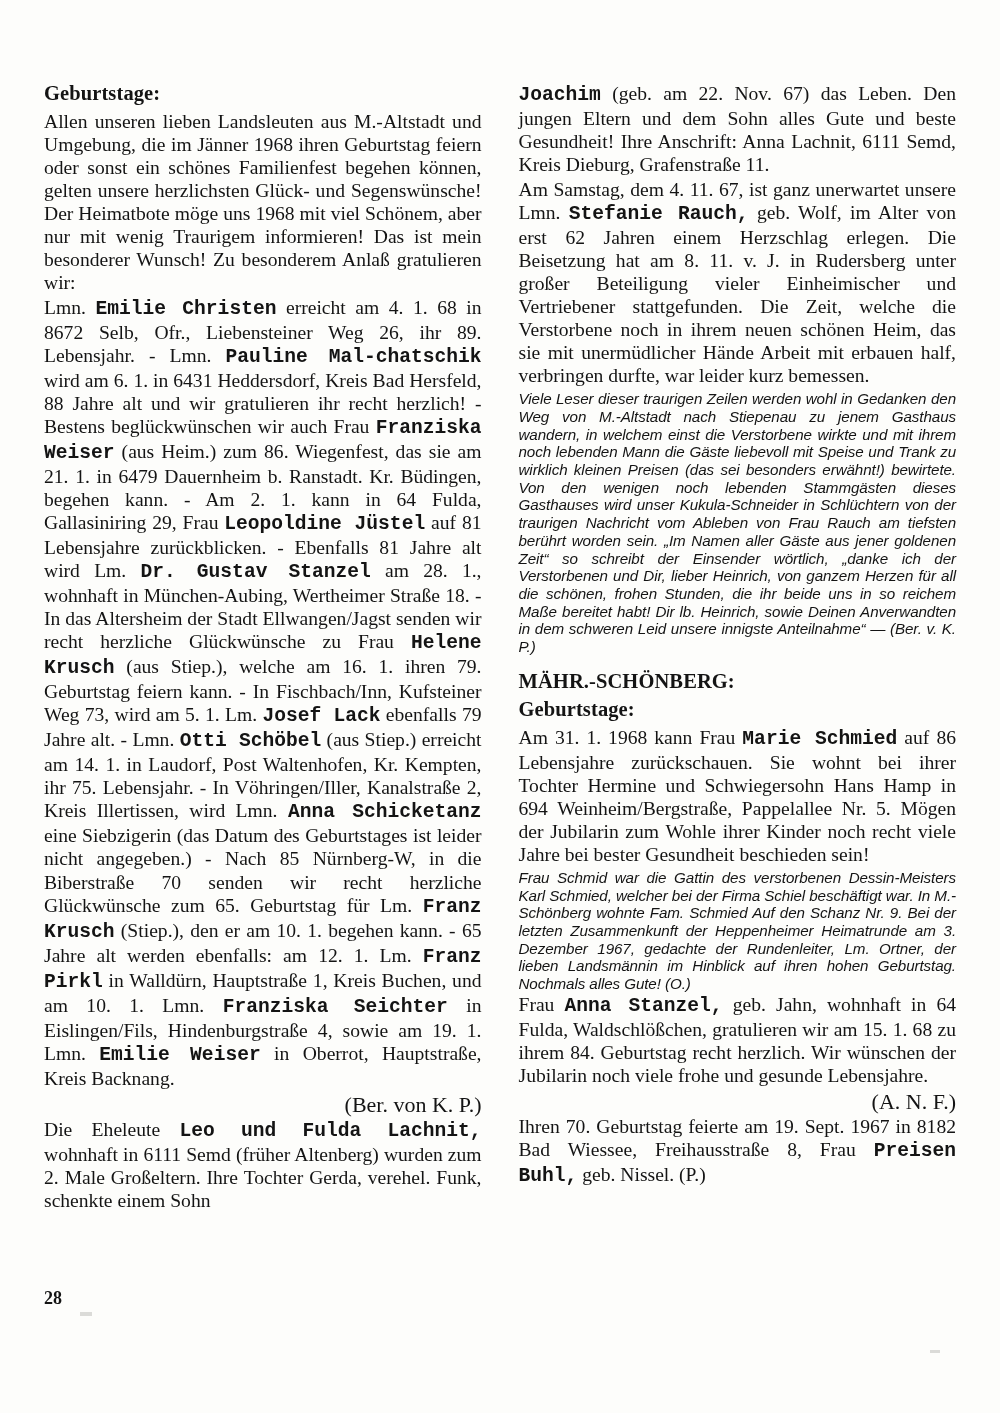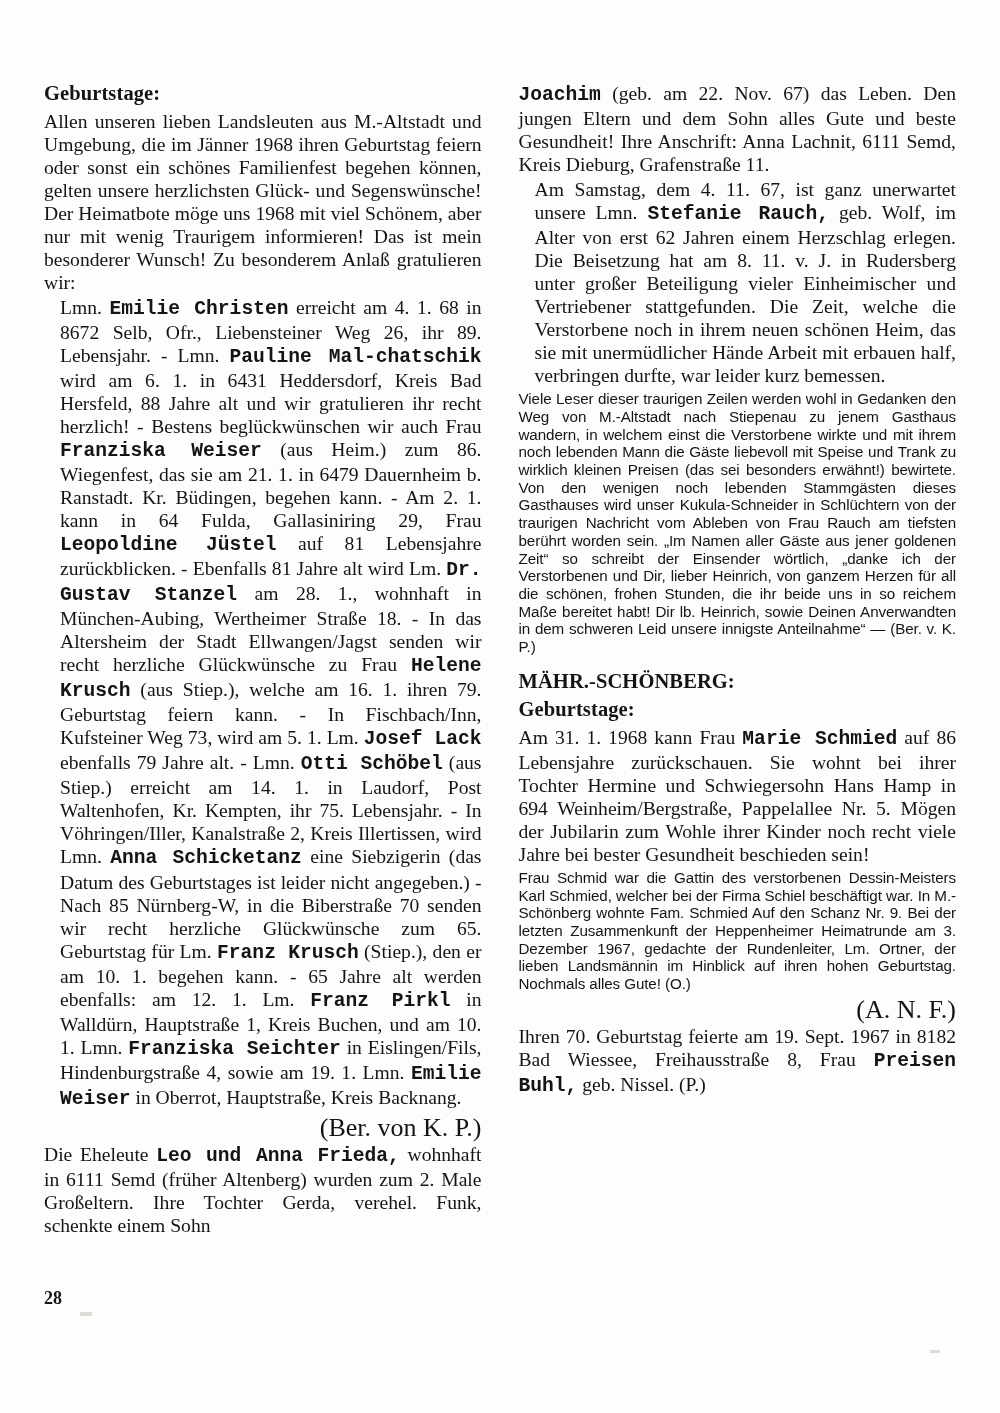--- a/index.html
+++ b/index.html
@@ -49,36 +49,37 @@
 
   p.body {
     font-size: 19.6px;
     line-height: 1.175;
     margin: 0 0 0 0;
     text-align: justify;
     text-justify: inter-word;
     hyphens: manual;
     font-family: "Liberation Serif", serif;
   }
-  p.body + p.body { margin-top: 2px; margin-left: 16px; }
+  p.body + p.body { margin-top: 2px; }
 
   p.small {
     font-size: 15.2px;
     line-height: 1.165;
     margin: 3px 0 0 0;
     text-align: justify;
     font-family: "Liberation Sans", sans-serif;
     letter-spacing: -0.1px;
+    font-style: italic;
   }
 
   .b { font-weight: bold; font-family: Liberation Mono, monospace; }
 
   p.right {
     text-align: right;
-    font-size: 26px;
+    font-size: 22px;
     margin: 2px 0 0 0;
     font-family: "Liberation Serif", serif;
   }
 
   .pagenum {
     position: absolute;
     left: 44px;
     top: 1288px;
     font-size: 18px;
     font-weight: bold;
@@ -96,31 +97,32 @@
 
 <div class="page">
 
   <div class="columns">
 
     <div class="col col-left">
       <h2 class="section">Geburtstage:</h2>
       <p class="body">Allen unseren lieben Landsleuten aus M.-Altstadt und Umgebung, die im Jänner 1968 ihren Geburtstag feiern oder sonst ein schönes Familienfest begehen können, gelten unsere herzlichsten Glück- und Segenswünsche! Der Heimatbote möge uns 1968 mit viel Schönem, aber nur mit wenig Traurigem informieren! Das ist mein besonderer Wunsch! Zu besonderem Anlaß gratulieren wir:</p>
       <p class="body"><span>Lmn. </span><span class="b">Emilie Christen</span><span> erreicht am 4. 1. 68 in 8672 Selb, Ofr., Liebensteiner Weg 26, ihr 89. Lebensjahr. - Lmn. </span><span class="b">Pauline Mal-chatschik</span><span> wird am 6. 1. in 6431 Heddersdorf, Kreis Bad Hersfeld, 88 Jahre alt und wir gratulieren ihr recht herzlich! - Bestens beglückwünschen wir auch Frau </span><span class="b">Franziska Weiser</span><span> (aus Heim.) zum 86. Wiegenfest, das sie am 21. 1. in 6479 Dauernheim b. Ranstadt. Kr. Büdingen, begehen kann. - Am 2. 1. kann in 64 Fulda, Gallasiniring 29, Frau </span><span class="b">Leopoldine Jüstel</span><span> auf 81 Lebensjahre zurückblicken. - Ebenfalls 81 Jahre alt wird Lm. </span><span class="b">Dr. Gustav Stanzel</span><span> am 28. 1., wohnhaft in München-Aubing, Wertheimer Straße 18. - In das Altersheim der Stadt Ellwangen/Jagst senden wir recht herzliche Glückwünsche zu Frau </span><span class="b">Helene Krusch</span><span> (aus Stiep.), welche am 16. 1. ihren 79. Geburtstag feiern kann. - In Fischbach/Inn, Kufsteiner Weg 73, wird am 5. 1. Lm. </span><span class="b">Josef Lack</span><span> ebenfalls 79 Jahre alt. - Lmn. </span><span class="b">Otti Schöbel</span><span> (aus Stiep.) erreicht am 14. 1. in Laudorf, Post Waltenhofen, Kr. Kempten, ihr 75. Lebensjahr. - In Vöhringen/Iller, Kanalstraße 2, Kreis Illertissen, wird Lmn. </span><span class="b">Anna Schicketanz</span><span> eine Siebzigerin (das Datum des Geburtstages ist leider nicht angegeben.) - Nach 85 Nürnberg-W, in die Biberstraße 70 senden wir recht herzliche Glückwünsche zum 65. Geburtstag für Lm. </span><span class="b">Franz Krusch</span><span> (Stiep.), den er am 10. 1. begehen kann. - 65 Jahre alt werden ebenfalls: am 12. 1. Lm. </span><span class="b">Franz Pirkl</span><span> in Walldürn, Hauptstraße 1, Kreis Buchen, und am 10. 1. Lmn. </span><span class="b">Franziska Seichter</span><span> in Eislingen/Fils, Hindenburgstraße 4, sowie am 19. 1. Lmn. </span><span class="b">Emilie Weiser</span><span> in Oberrot, Hauptstraße, Kreis Backnang.</span></p>
       <p class="right">(Ber. von K. P.)</p>
-      <p class="body"><span>Die Eheleute </span><span class="b">Leo und Anna Frieda,</span><span> wohnhaft in 6111 Semd (früher Altenberg) wurden zum 2. Male Großeltern. Ihre Tochter Gerda, verehel. Funk, schenkte einem Sohn</span></p>
+      <p class="body"><span>Die Eheleute </span><span class="b">Leo und Fulda Lachnit,</span><span> wohnhaft in 6111 Semd (früher Altenberg) wurden zum 2. Male Großeltern. Ihre Tochter Gerda, verehel. Funk, schenkte einem Sohn</span></p>
     </div>
 
     <div class="col col-right">
       <p class="body"><span class="b">Joachim</span><span> (geb. am 22. Nov. 67) das Leben. Den jungen Eltern und dem Sohn alles Gute und beste Gesundheit! Ihre Anschrift: Anna Lachnit, 6111 Semd, Kreis Dieburg, Grafenstraße 11.</span></p>
       <p class="body"><span>Am Samstag, dem 4. 11. 67, ist ganz unerwartet unsere Lmn. </span><span class="b">Stefanie Rauch,</span><span> geb. Wolf, im Alter von erst 62 Jahren einem Herzschlag erlegen. Die Beisetzung hat am 8. 11. v. J. in Rudersberg unter großer Beteiligung vieler Einheimischer und Vertriebener stattgefunden. Die Zeit, welche die Verstorbene noch in ihrem neuen schönen Heim, das sie mit unermüdlicher Hände Arbeit mit erbauen half, verbringen durfte, war leider kurz bemessen.</span></p>
       <p class="small">Viele Leser dieser traurigen Zeilen werden wohl in Gedanken den Weg von M.-Altstadt nach Stiepenau zu jenem Gasthaus wandern, in welchem einst die Verstorbene wirkte und mit ihrem noch lebenden Mann die Gäste liebevoll mit Speise und Trank zu wirklich kleinen Preisen (das sei besonders erwähnt!) bewirtete. Von den wenigen noch lebenden Stammgästen dieses Gasthauses wird unser Kukula-Schneider in Schlüchtern von der traurigen Nachricht vom Ableben von Frau Rauch am tiefsten berührt worden sein. „Im Namen aller Gäste aus jener goldenen Zeit“ so schreibt der Einsender wörtlich, „danke ich der Verstorbenen und Dir, lieber Heinrich, von ganzem Herzen für all die schönen, frohen Stunden, die ihr beide uns in so reichem Maße bereitet habt! Dir lb. Heinrich, sowie Deinen Anverwandten in dem schweren Leid unsere innigste Anteilnahme“ — (Ber. v. K. P.)</p>
       <h2 class="section spaced">MÄHR.-SCHÖNBERG:</h2>
       <h2 class="section">Geburtstage:</h2>
       <p class="body"><span>Am 31. 1. 1968 kann Frau </span><span class="b">Marie Schmied</span><span> auf 86 Lebensjahre zurückschauen. Sie wohnt bei ihrer Tochter Hermine und Schwiegersohn Hans Hamp in 694 Weinheim/Bergstraße, Pappelallee Nr. 5. Mögen der Jubilarin zum Wohle ihrer Kinder noch recht viele Jahre bei bester Gesundheit beschieden sein!</span></p>
       <p class="small">Frau Schmid war die Gattin des verstorbenen Dessin-Meisters Karl Schmied, welcher bei der Firma Schiel beschäftigt war. In M.-Schönberg wohnte Fam. Schmied Auf den Schanz Nr. 9. Bei der letzten Zusammenkunft der Heppenheimer Heimatrunde am 3. Dezember 1967, gedachte der Rundenleiter, Lm. Ortner, der lieben Landsmännin im Hinblick auf ihren hohen Geburtstag. Nochmals alles Gute! (O.)</p>
+      <p class="body"><span>Frau </span><span class="b">Anna Stanzel,</span><span> geb. Jahn, wohnhaft in 64 Fulda, Waldschlößchen, gratulieren wir am 15. 1. 68 zu ihrem 84. Geburtstag recht herzlich. Wir wünschen der Jubilarin noch viele frohe und gesunde Lebensjahre.</span></p>
       <p class="right">(A. N. F.)</p>
       <p class="body"><span>Ihren 70. Geburtstag feierte am 19. Sept. 1967 in 8182 Bad Wiessee, Freihausstraße 8, Frau </span><span class="b">Preisen Buhl,</span><span> geb. Nissel. (P.)</span></p>
     </div>
 
   </div>
 
   <div class="pagenum">28</div>
 
   <div class="speck" style="left:80px;top:1312px;width:12px;height:4px;"></div>
   <div class="speck" style="left:930px;top:1350px;width:10px;height:3px;"></div>

